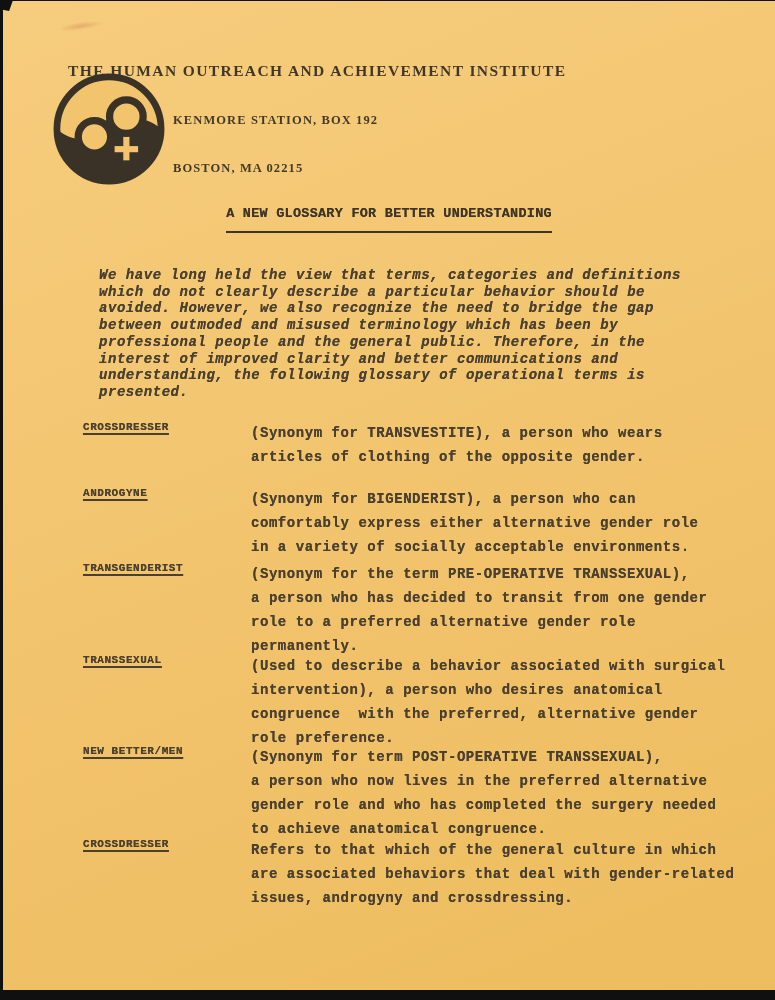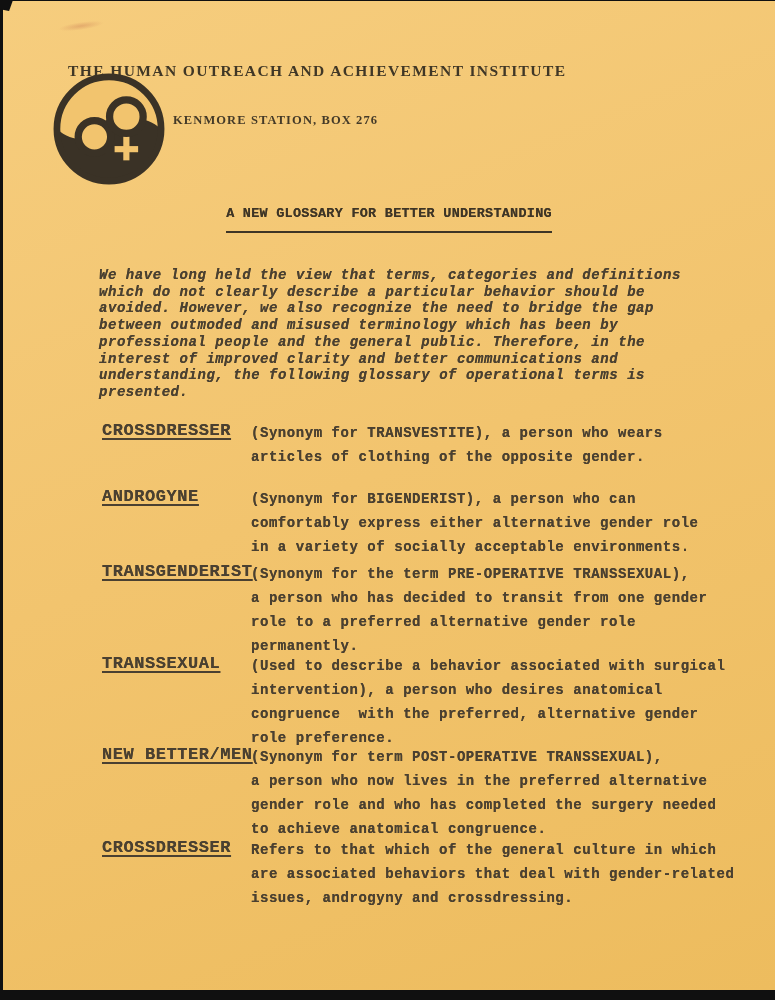--- a/index.html
+++ b/index.html
@@ -56,22 +56,22 @@
     position:absolute;top:205px;left:0;right:0;margin:auto;width:max-content;
     font-size:13.5px;letter-spacing:0.25px;font-weight:700;color:#3e3526;
     border-bottom:2px solid #3e3526;padding-bottom:10px;
   }
   .intro{
     position:absolute;left:96px;top:266px;
     font-size:14px;letter-spacing:0.55px;line-height:16.7px;font-style:italic;
   }
   .entry{position:absolute;left:0;width:775px;}
   .entry .term{
-    position:absolute;left:99px;top:0;
-    font-size:17px;letter-spacing:0.55px;
+    position:absolute;left:80px;top:0;
+    font-size:11px;letter-spacing:0.55px;
     text-decoration:underline;text-decoration-thickness:1.5px;text-underline-offset:3px;text-align:right;
   }
   .entry .def{
     position:absolute;left:248px;top:0;
     font-size:14px;letter-spacing:0.55px;line-height:24px;
   }
   .e1{top:420px;} .e2{top:486px;} .e3{top:561px;}
   .e4{top:653px;} .e5{top:744px;} .e6{top:837px;}
 </style>
 </head>
@@ -94,21 +94,22 @@
     <circle cx="37" cy="57" r="14.5" fill="var(--paper)" stroke="#3a3226" stroke-width="6.5"></circle>
 
     <line x1="65.5" y1="53" x2="65.5" y2="78" stroke="var(--paper)" stroke-width="5.5"></line>
     <line x1="55" y1="68" x2="76" y2="68" stroke="var(--paper)" stroke-width="5.5"></line>
     <circle cx="65.5" cy="39" r="15" fill="var(--paper)" stroke="#3a3226" stroke-width="6.5"></circle>
 
     <circle cx="50" cy="50" r="46.5" fill="none" stroke="#3a3226" stroke-width="6"></circle>
   </svg>
 
   <div class="address">
-    <div>KENMORE STATION, BOX 276</div>
+    <div>KENMORE STATION, BOX 192</div>
+    <div>BOSTON, MA 02215</div>
   </div>
 
   <div class="doc-title tw">A NEW GLOSSARY FOR BETTER UNDERSTANDING</div>
 
   <div class="intro tw">We have long held the view that terms, categories and definitions
 which do not clearly describe a particular behavior should be
 avoided. However, we also recognize the need to bridge the gap
 between outmoded and misused terminology which has been by
 professional people and the general public. Therefore, in the
 interest of improved clarity and better communications and

